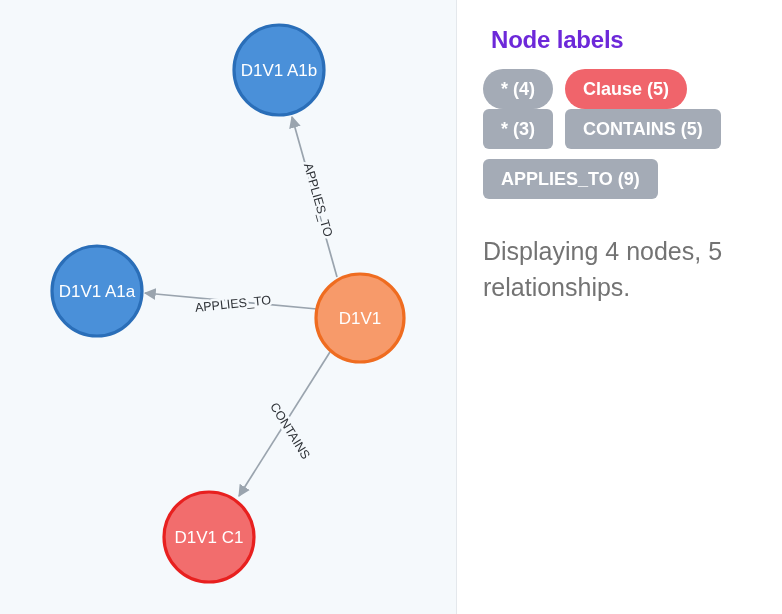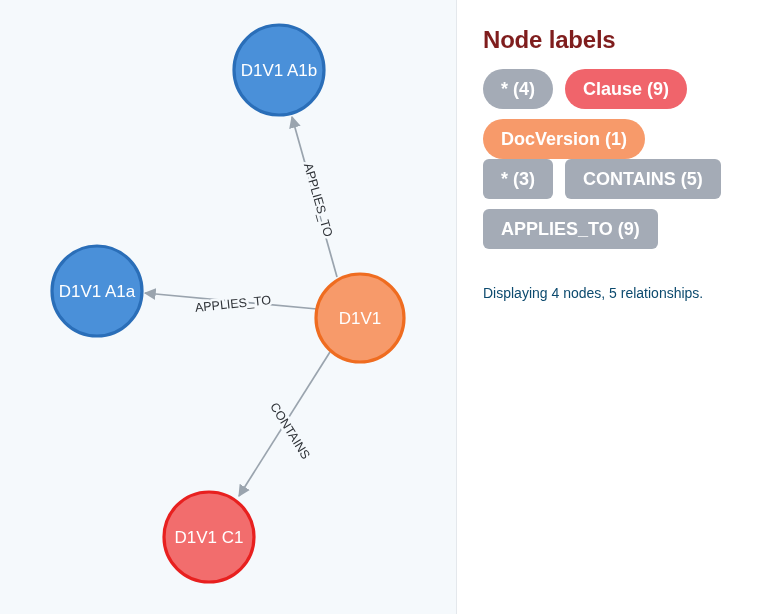--- a/index.html
+++ b/index.html
@@ -70,23 +70,23 @@
     position: relative;
     width: 325px;
     height: 614px;
     background: #ffffff;
     box-sizing: border-box;
     padding: 26px 20px 0 26px;
   }
   .section-title {
     font-size: 24px;
     font-weight: bold;
-    color: #7f1d1d;
+    color: #6d28d9;
     letter-spacing: -0.2px;
-    margin: 0 0 14px 0;
+    margin: 0 0 14px 8px;
     line-height: 1.2;
   }
   .section-title.second {
     margin-top: 28px;
   }
   .chip-row {
     display: flex;
     flex-wrap: wrap;
     gap: 10px 12px;
     align-items: flex-start;
@@ -106,23 +106,23 @@
     user-select: none;
   }
   .chip.label-chip {
     border-radius: 999px;
   }
   .chip.rel-chip {
     border-radius: 6px;
   }
   .summary-text {
     margin-top: 34px;
-    font-size: 14px;
+    font-size: 25px;
     line-height: 1.45;
-    color: #0c4a6e;
+    color: #737373;
     max-width: 265px;
   }
 </style>
 </head>
 <body>
 
 <div class="app">
 
   <div class="graph-panel">
     <svg class="graph-svg" viewBox="0 0 456 614">
@@ -164,22 +164,21 @@
           </g>
         </g>
     </svg>
   </div>
 
   <div class="side-panel">
 
     <h2 class="section-title">Node labels</h2>
     <div class="chip-row" id="node-label-chips">
         <div class="chip label-chip" style="background: rgb(164, 171, 182);">* (4)</div>
-        <div class="chip label-chip" style="background: rgb(240, 100, 107);">Clause (9)</div>
-        <div class="chip label-chip" style="background: rgb(247, 154, 106);">DocVersion (1)</div>
+        <div class="chip label-chip" style="background: rgb(240, 100, 107);">Clause (5)</div>
       </div>
 
     <div class="chip-row" id="rel-type-chips">
         <div class="chip rel-chip" style="background: rgb(164, 171, 182);">* (3)</div>
         <div class="chip rel-chip" style="background: rgb(164, 171, 182);">CONTAINS (5)</div>
         <div class="chip rel-chip" style="background: rgb(164, 171, 182);">APPLIES_TO (9)</div>
       </div>
 
     <div class="summary-text">Displaying 4 nodes, 5 relationships.</div>
   </div>

